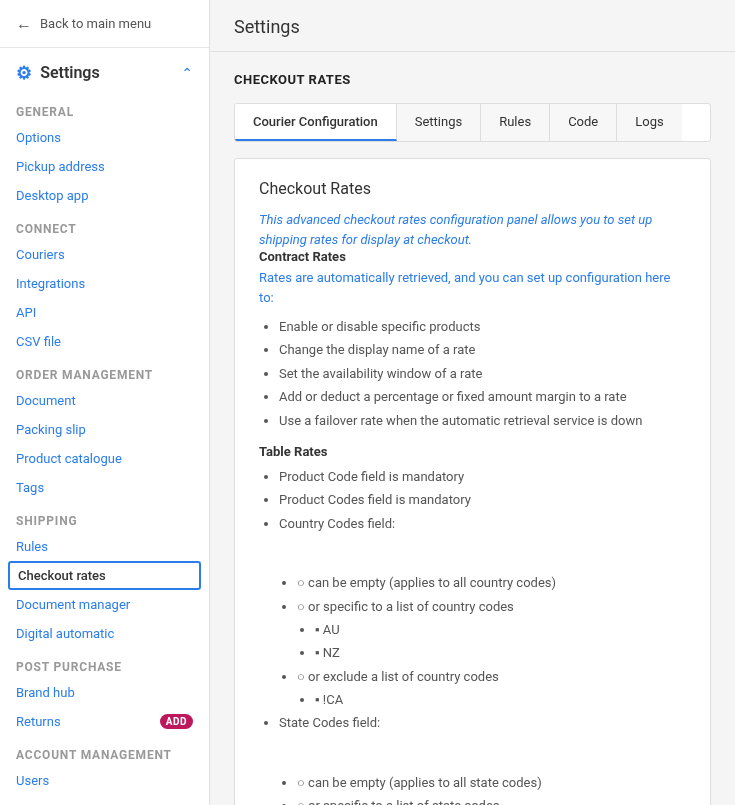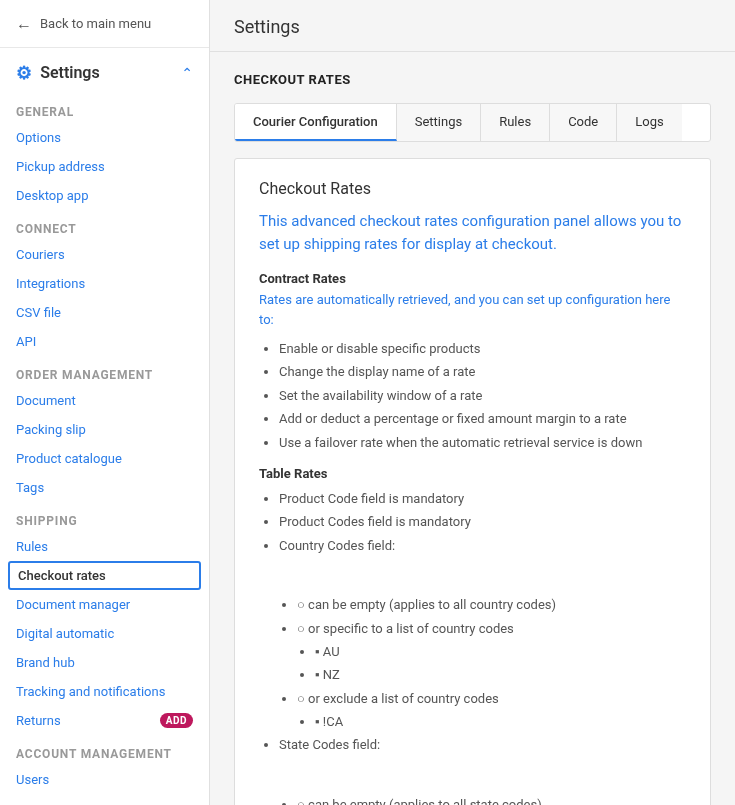--- a/index.html
+++ b/index.html
@@ -144,24 +144,24 @@
       border-radius: 3px;
       padding: 20px 24px;
     }
     .content-card h3 {
       font-size: 16px;
       font-weight: 400;
       color: #333;
       margin-bottom: 12px;
     }
     .intro-text {
-      font-size: 15px;
-      color: #2b7de9;
-      margin-bottom: 16px;
+      font-size: 13px;
+      color: #2b7de9;
       line-height: 1.5;
+      font-style: italic;
     }
     .subsection-title {
       font-size: 13px;
       font-weight: 700;
       color: #333;
       margin-bottom: 4px;
     }
     .subsection-body {
       font-size: 13px;
       color: #2b7de9;
@@ -224,24 +224,24 @@
         <span>Desktop app</span>
       </div>
       <div class="sidebar-section-label">CONNECT</div>
       <div class="sidebar-item">
         <span>Couriers</span>
       </div>
       <div class="sidebar-item">
         <span>Integrations</span>
       </div>
       <div class="sidebar-item">
+        <span>API</span>
+      </div>
+      <div class="sidebar-item">
         <span>CSV file</span>
-      </div>
-      <div class="sidebar-item">
-        <span>API</span>
       </div>
       <div class="sidebar-section-label">ORDER MANAGEMENT</div>
       <div class="sidebar-item">
         <span>Document</span>
       </div>
       <div class="sidebar-item">
         <span>Packing slip</span>
       </div>
       <div class="sidebar-item">
         <span>Product catalogue</span>
@@ -255,25 +255,23 @@
       </div>
       <div class="sidebar-item active">
         <span>Checkout rates</span>
       </div>
       <div class="sidebar-item">
         <span>Document manager</span>
       </div>
       <div class="sidebar-item">
         <span>Digital automatic</span>
       </div>
+      <div class="sidebar-section-label">POST PURCHASE</div>
       <div class="sidebar-item">
         <span>Brand hub</span>
-      </div>
-      <div class="sidebar-item">
-        <span>Tracking and notifications</span>
       </div>
       <div class="sidebar-item">
         <span>Returns</span>
         <span class="badge-add">ADD</span>
       </div>
       <div class="sidebar-section-label">ACCOUNT MANAGEMENT</div>
       <div class="sidebar-item">
         <span>Users</span>
       </div>
     </div>

